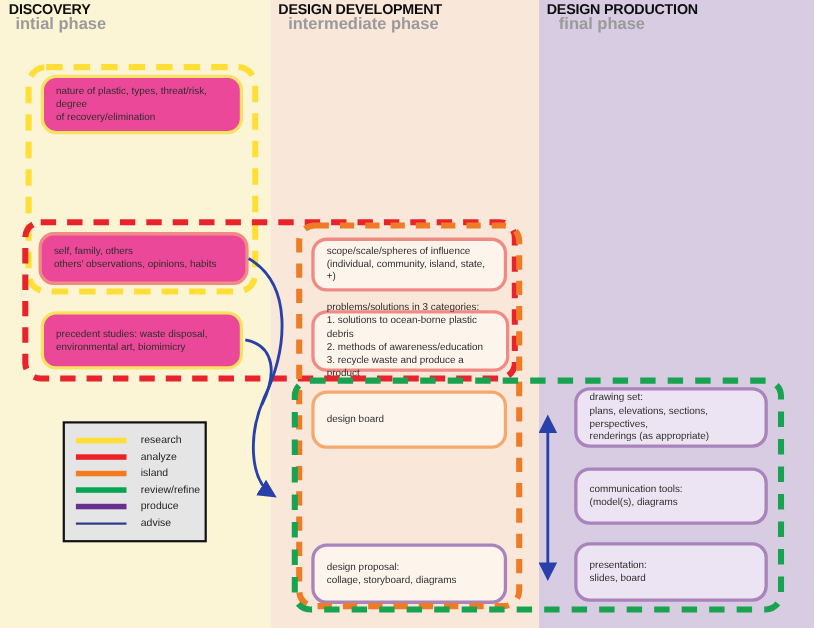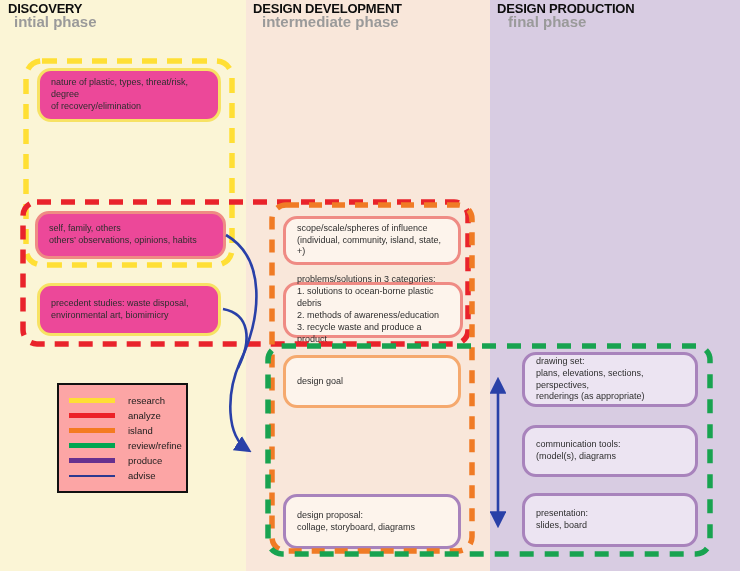--- a/index.html
+++ b/index.html
@@ -41,21 +41,21 @@
   .fill-right{background:#ECE4F2;}
   .b-yellow{border:3px solid #F7E264;}
   .b-salmon{border:3.5px solid #EF8B84;}
   .b-orange{border:3px solid #F5A96E;}
   .b-purple{border:3.5px solid #A883BC;}
 
   .overlay{position:absolute;left:0;top:0;z-index:5;pointer-events:none;}
 
   .legend{
     position:absolute;left:57px;top:383px;width:131px;height:110px;z-index:4;
-    background:#fca5a5;border:2px solid #111;box-sizing:border-box;
+    background:#e5e5e5;border:2px solid #111;box-sizing:border-box;
     display:flex;flex-direction:column;justify-content:center;gap:4px;
     padding:6px 6px 6px 10px;
   }
   .legend-row{display:flex;align-items:center;height:11px;}
   .legend-swatch{width:46px;height:5px;flex:0 0 46px;}
   .legend-swatch.thin{height:2px;}
   .legend-label{margin-left:13px;font-size:9.5px;color:#1c1c1c;line-height:1;}
   .sw-research{background:#FFDF35;}
   .sw-analyze{background:#EC2227;}
   .sw-develop{background:#F47B20;}
@@ -97,21 +97,21 @@
     <span class="box-text">scope/scale/spheres of influence
 (individual, community, island, state,  +)</span>
   </div>
   <div class="pbox b-salmon fill-mid" style="left:283px;top:282px;width:180px;height:56px">
     <span class="box-text">problems/solutions in 3 categories:
 1. solutions to ocean-borne plastic debris
 2. methods of awareness/education
 3. recycle waste and produce a product</span>
   </div>
   <div class="pbox b-orange fill-mid" style="left:283px;top:355px;width:178px;height:53px">
-    <span class="box-text">design goal</span>
+    <span class="box-text">design board</span>
   </div>
   <div class="pbox b-purple fill-mid" style="left:283px;top:494px;width:178px;height:55px">
     <span class="box-text">design proposal:
 collage, storyboard, diagrams</span>
   </div>
 
   <div class="pbox b-purple fill-right" style="left:522px;top:352px;width:176px;height:55px">
     <span class="box-text">drawing set:
 plans, elevations, sections, perspectives,
 renderings (as appropriate)</span>

